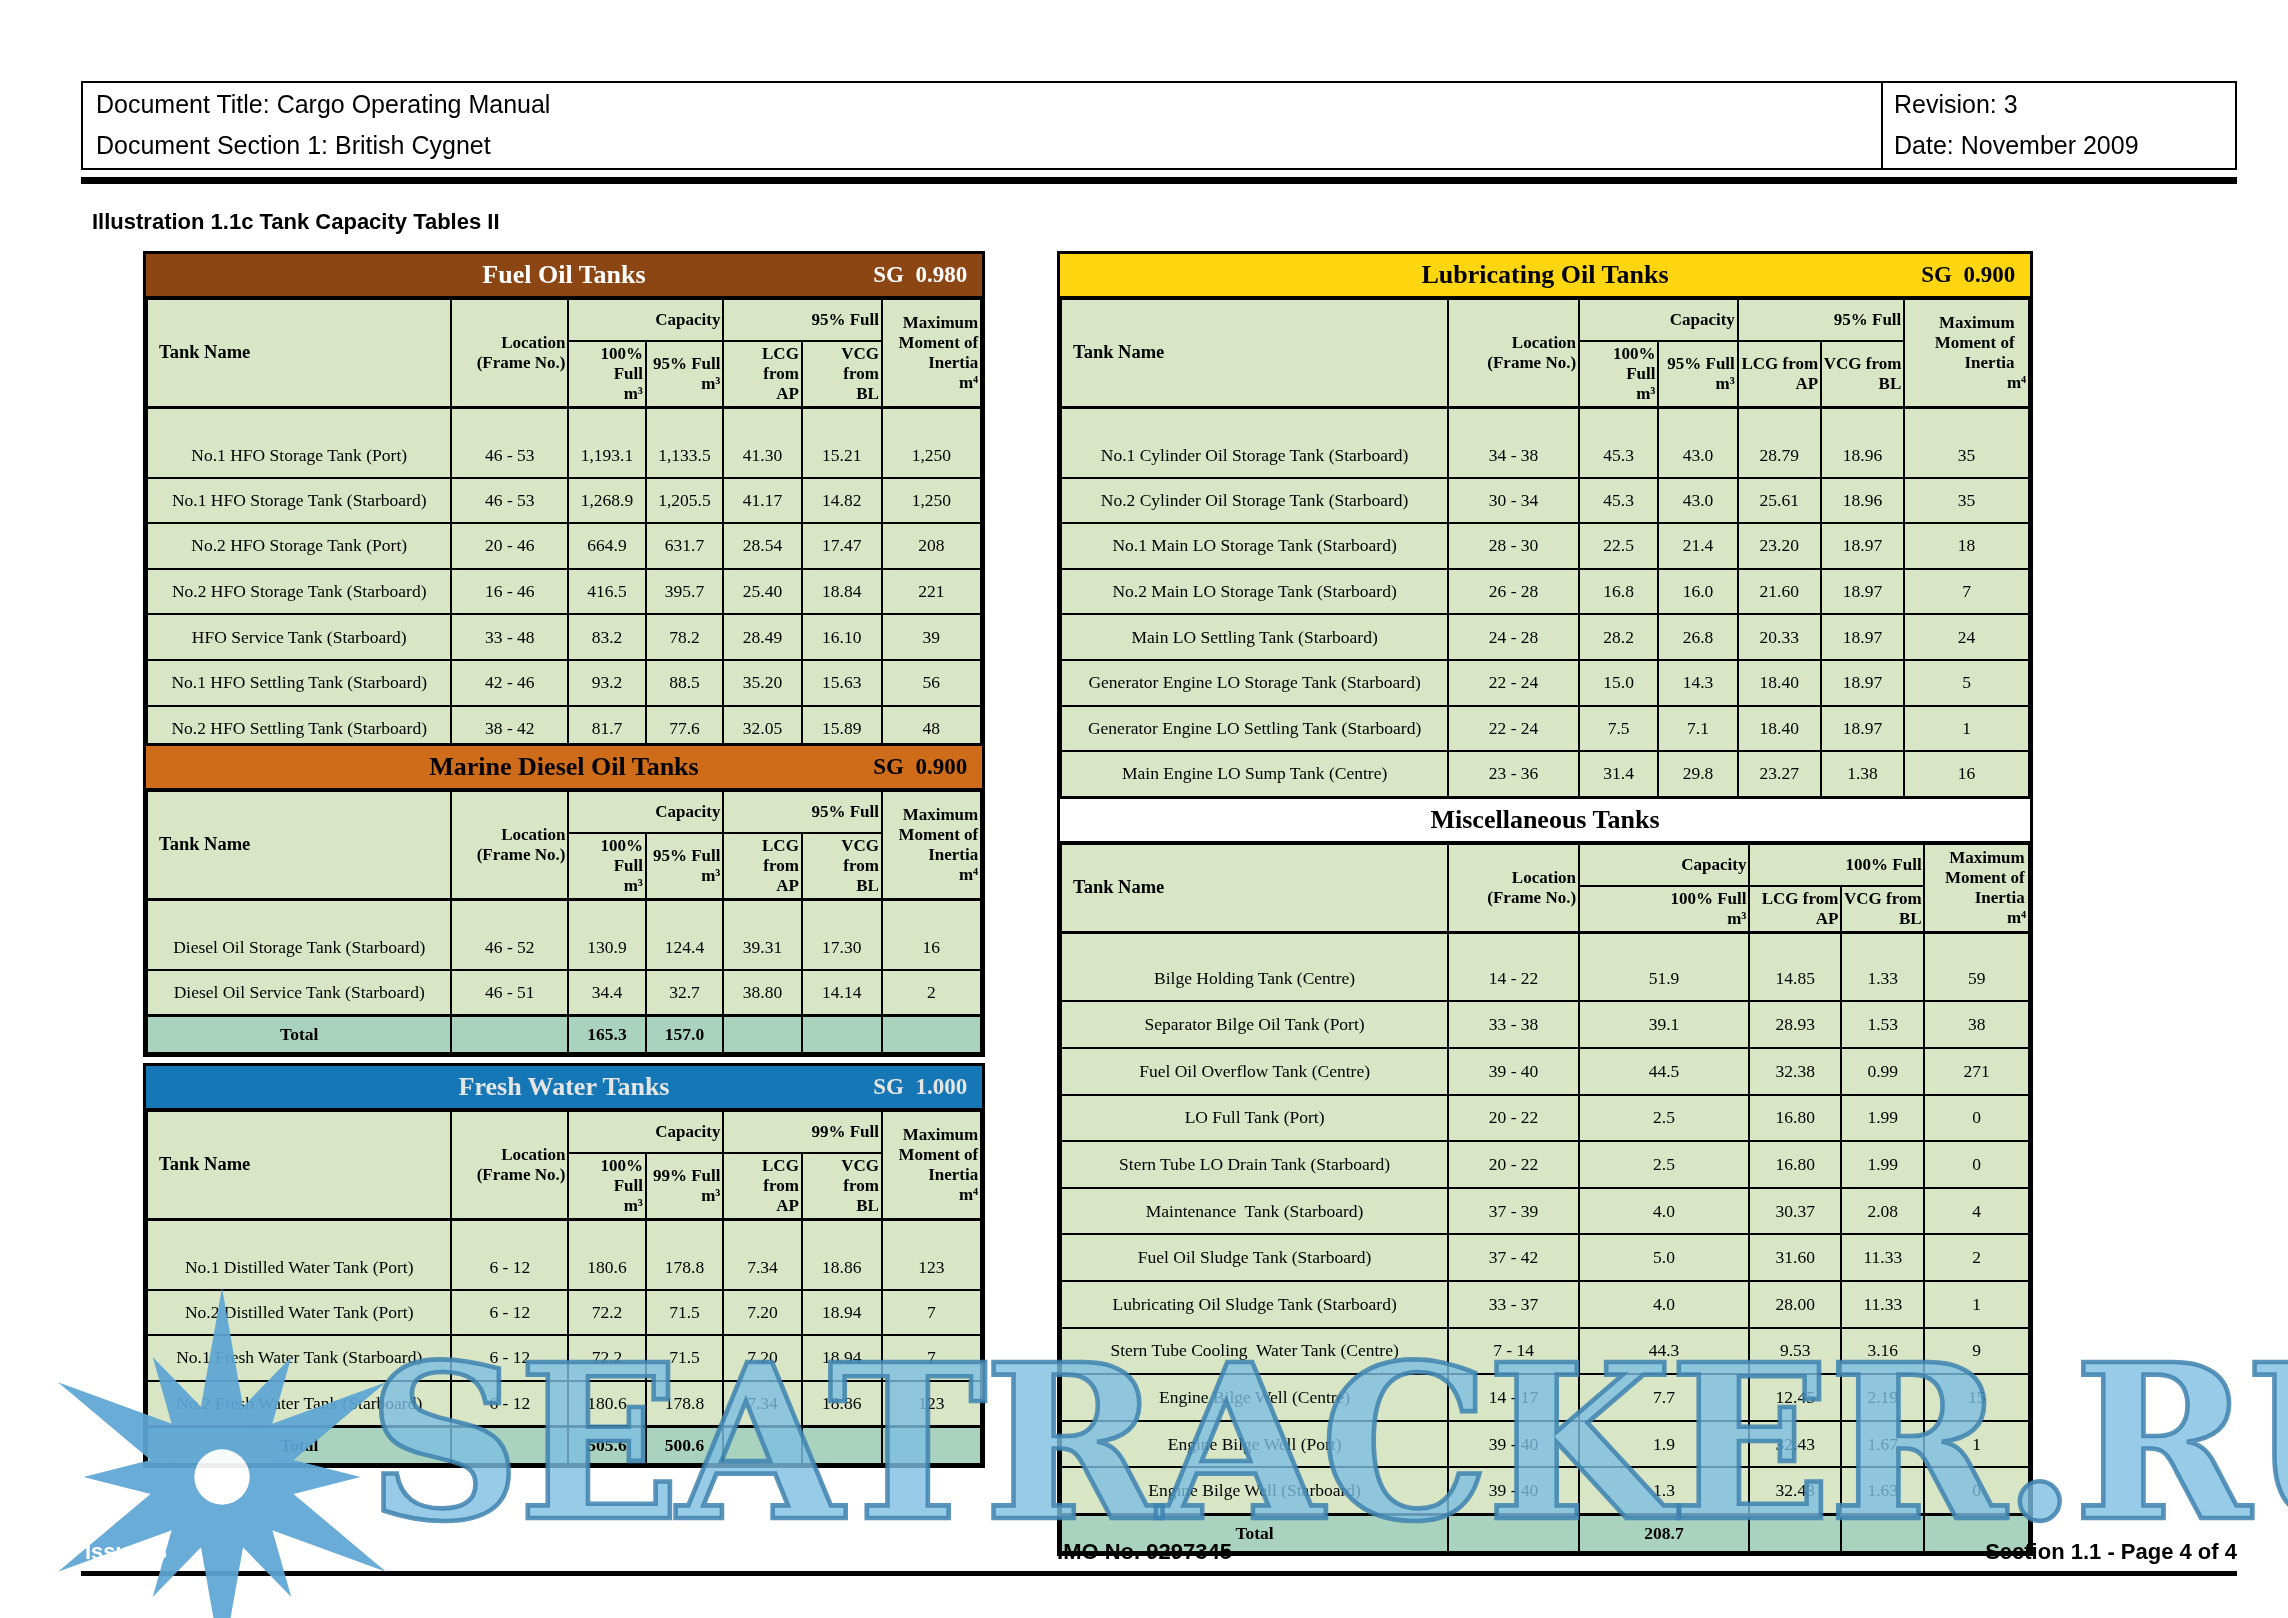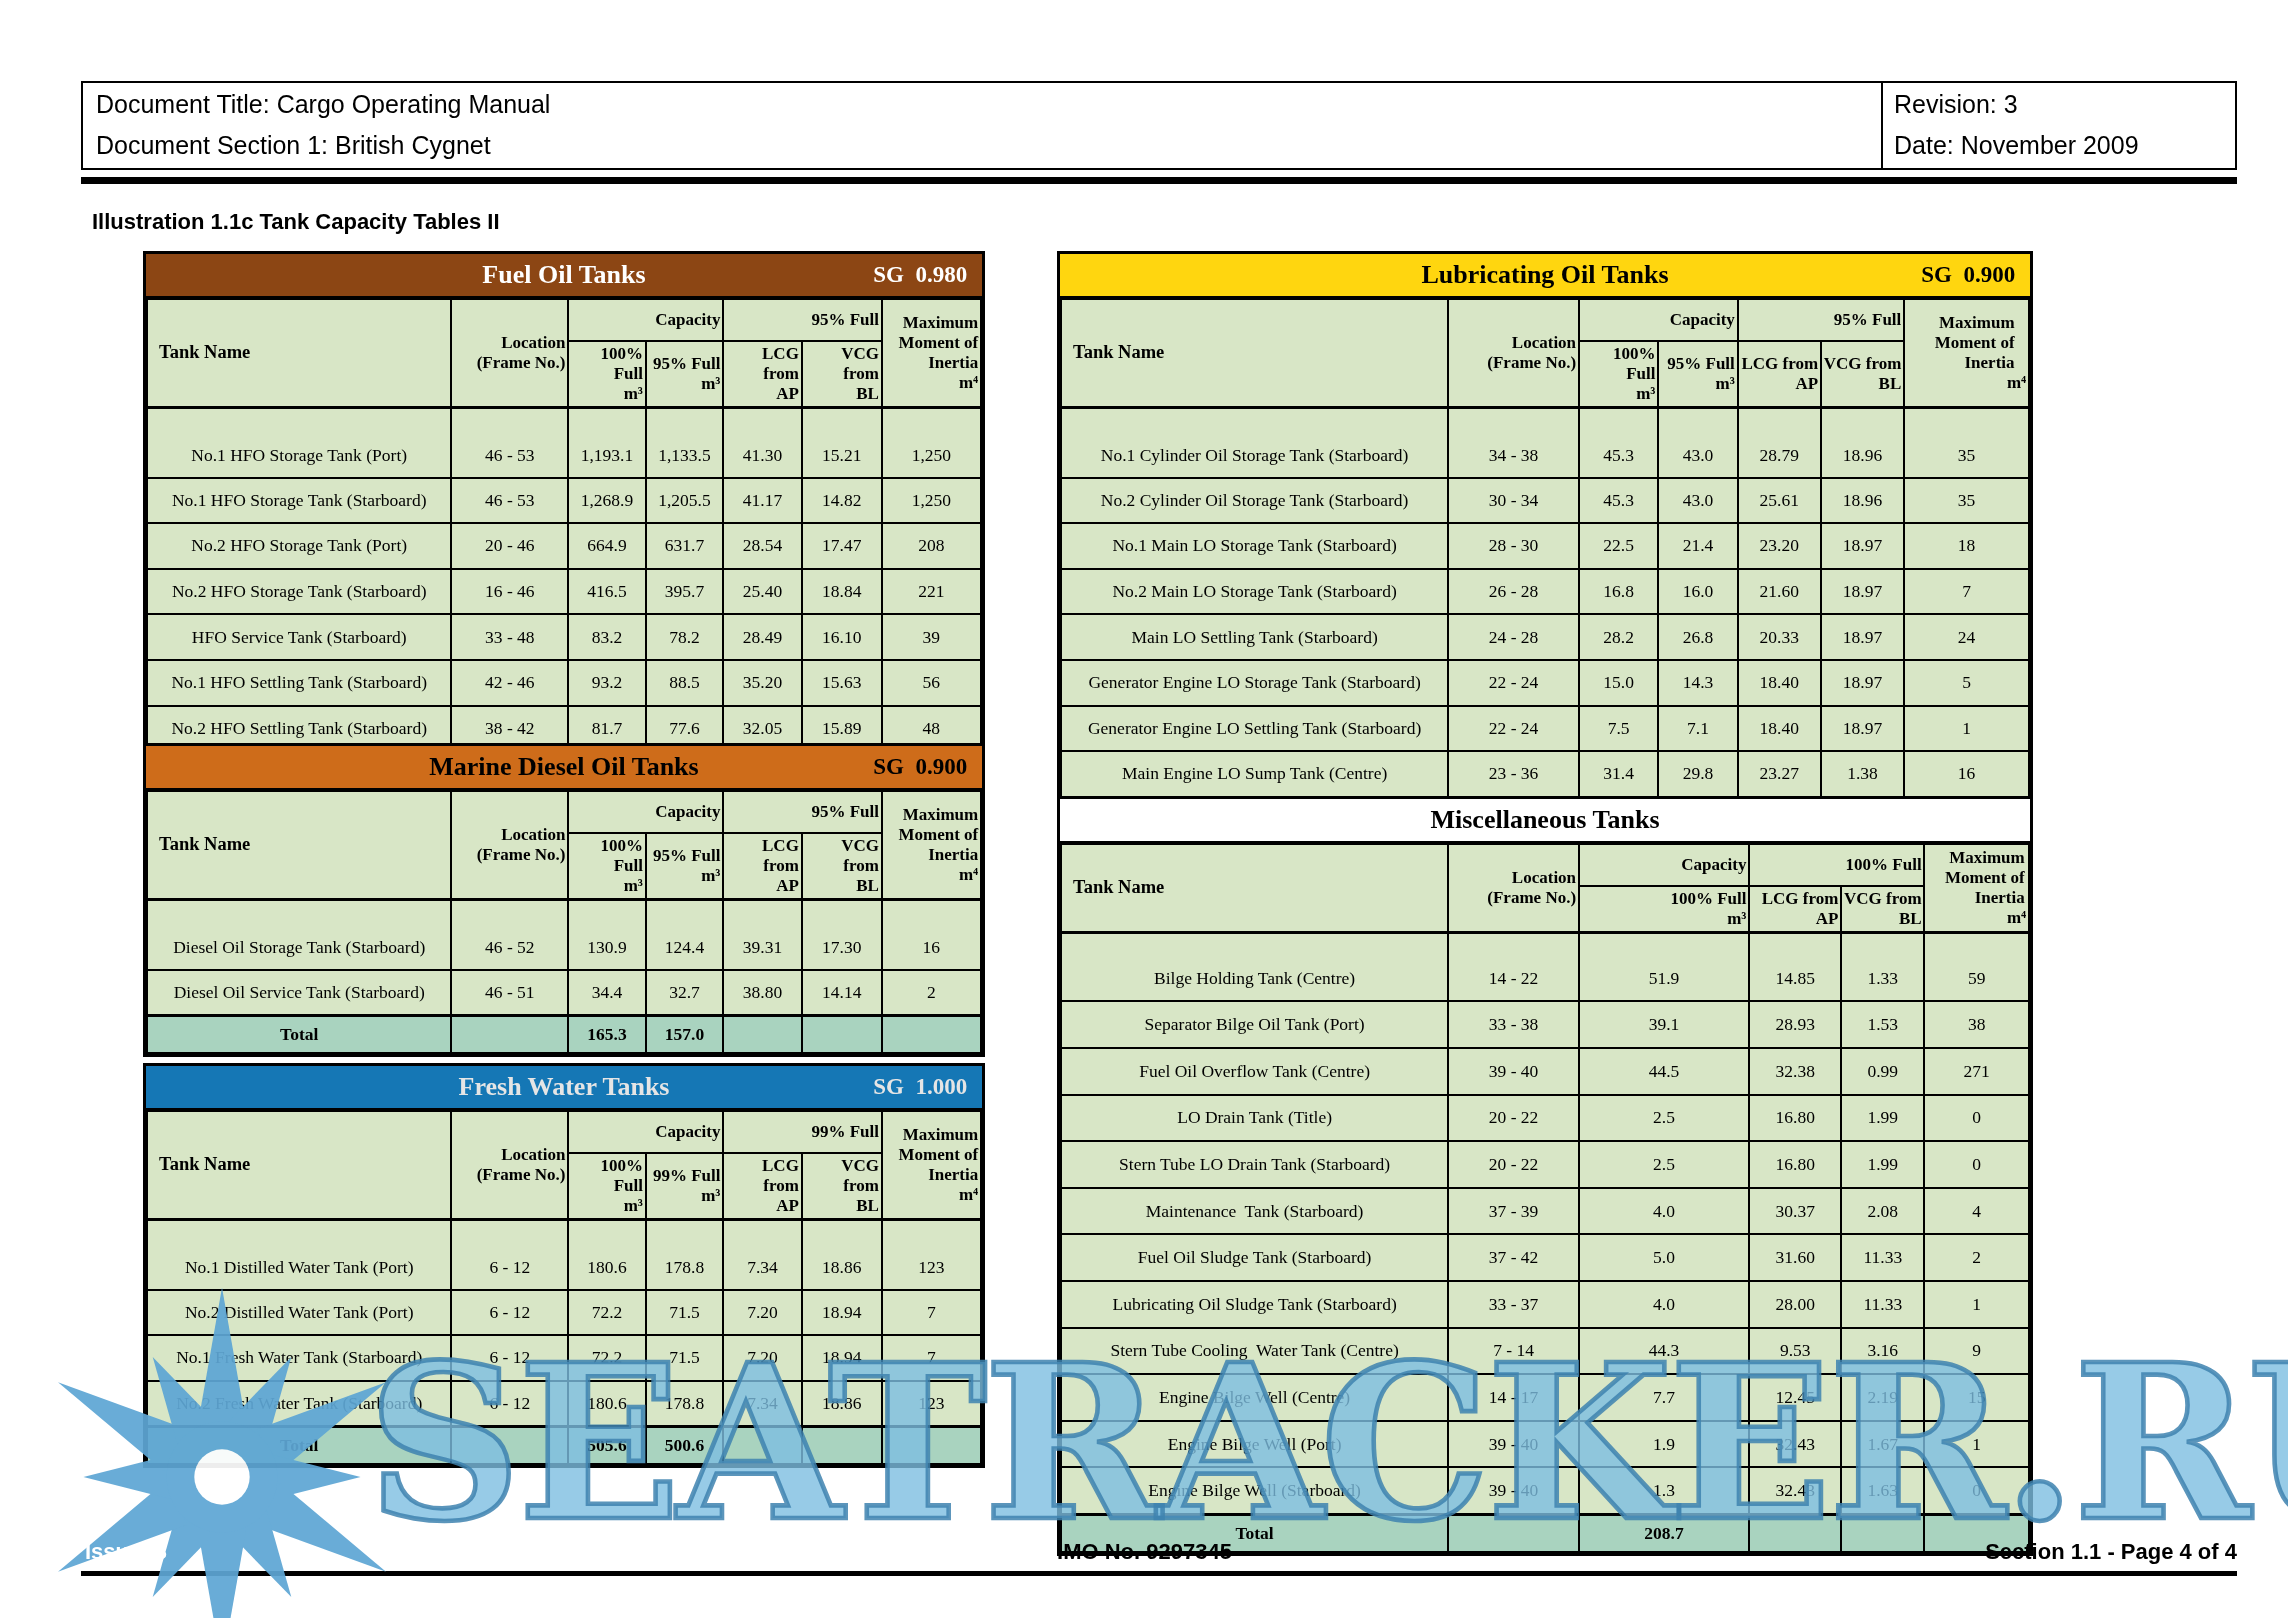--- a/index.html
+++ b/index.html
@@ -574,21 +574,21 @@
         </tr>
         <tr>
           <td class="c-name">Fuel Oil Overflow Tank (Centre)</td>
           <td class="c-num">39 - 40</td>
           <td class="c-num">44.5</td>
           <td class="c-num">32.38</td>
           <td class="c-num">0.99</td>
           <td class="c-num">271</td>
         </tr>
         <tr>
-          <td class="c-name">LO Drain Tank (Title)</td>
+          <td class="c-name">LO Full Tank (Port)</td>
           <td class="c-num">20 - 22</td>
           <td class="c-num">2.5</td>
           <td class="c-num">16.80</td>
           <td class="c-num">1.99</td>
           <td class="c-num">0</td>
         </tr>
         <tr>
           <td class="c-name">Stern Tube LO Drain Tank (Starboard)</td>
           <td class="c-num">20 - 22</td>
           <td class="c-num">2.5</td>

